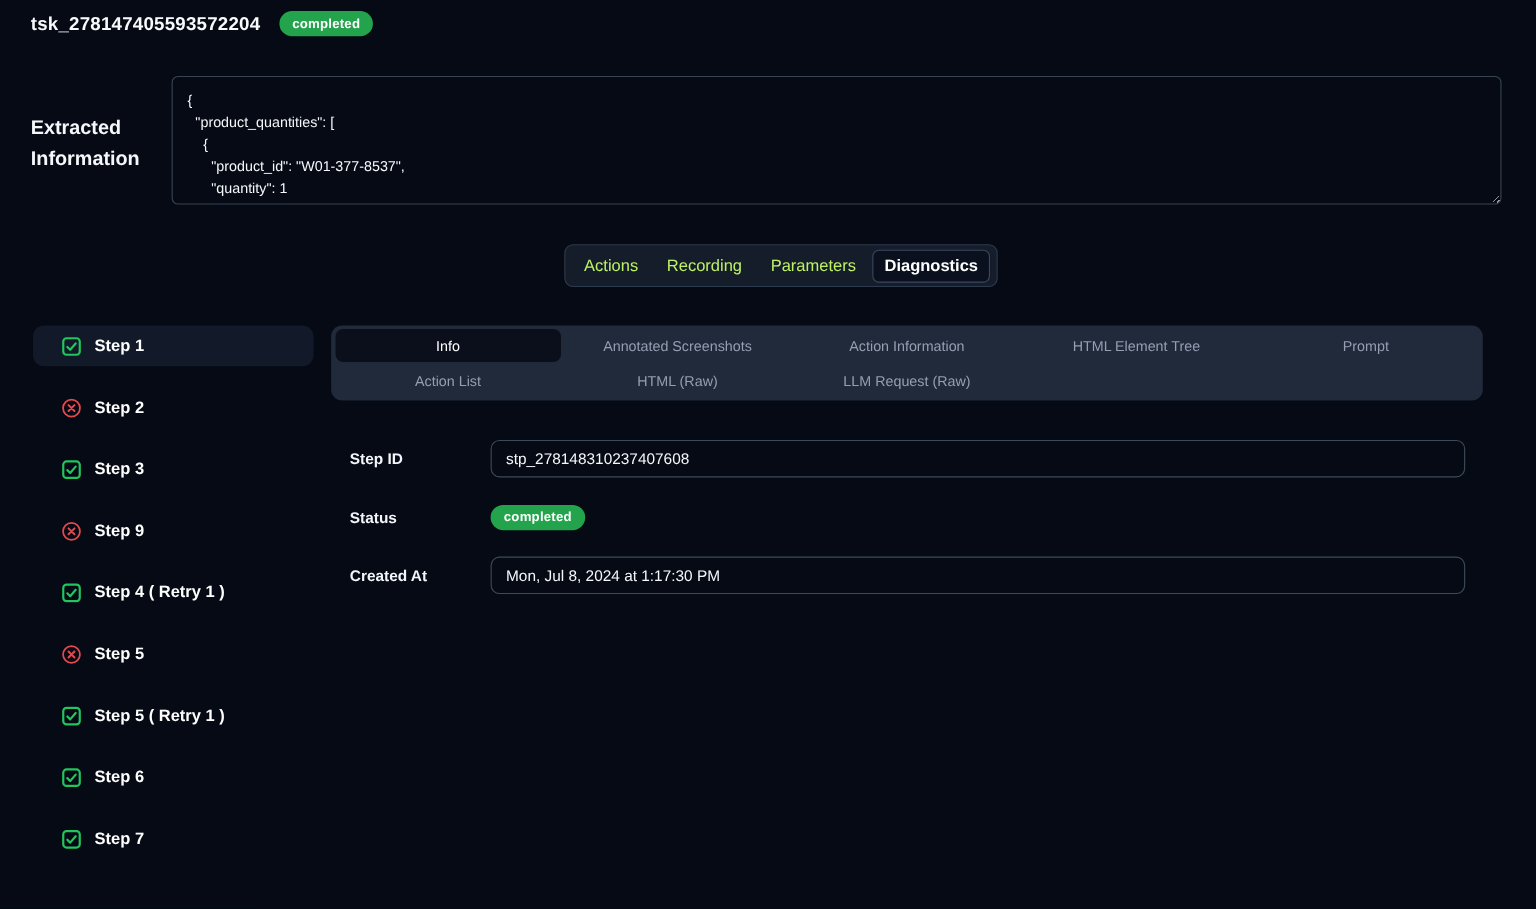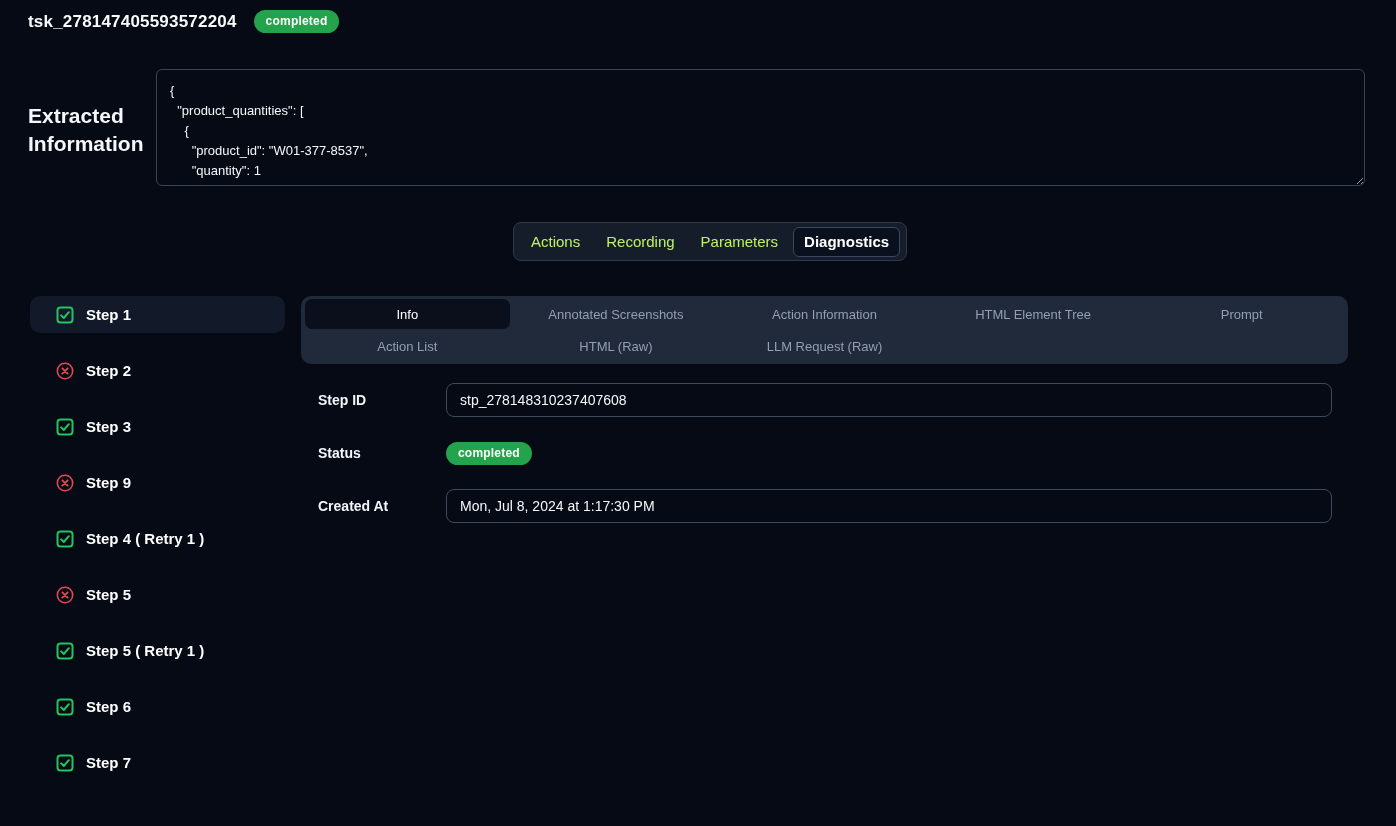--- a/index.html
+++ b/index.html
@@ -12,21 +12,21 @@
   
   .header { position:absolute; left:28px; top:10px; display:flex; align-items:center; gap:17px; }
   .task-title { font-size:17px; font-weight:700; letter-spacing:.2px; color:#f8fafc; }
   .badge {
     display:inline-block; background:#23a44c; color:#fff; font-size:12px; font-weight:700;
     line-height:1; padding:5px 12px 6px; border-radius:12px; letter-spacing:.2px;
   }
   
   .extracted-label {
     position:absolute; left:28px; top:102px; width:120px;
-    font-size:21px; font-weight:700; line-height:28px; color:#f5f7fa;
+    font-size:18px; font-weight:700; line-height:28px; color:#f5f7fa;
   }
   .extracted-json {
     position:absolute; left:156px; top:69px; width:1209px; height:117px;
     background:transparent; border:1px solid #3a4554; border-radius:6px;
     color:#f5f7fa; font-family:"Liberation Sans", sans-serif; font-size:13px; line-height:20px;
     padding:11px 13px; resize:both; overflow:auto; white-space:pre; outline:none;
   }
   
   .main-tabs {
     position:absolute; left:513px; top:222px; height:39px;
@@ -52,21 +52,21 @@
     position:absolute; left:301px; top:296px; width:1047px;
     background:#202a3b; border-radius:10px; padding:3px 4px;
     display:grid; grid-template-columns:repeat(5,1fr); column-gap:4px; row-gap:2px;
   }
   .sub-tab {
     height:30px; display:flex; align-items:center; justify-content:center;
     font-size:13px; font-weight:400; color:#949fb2; border-radius:7px; cursor:pointer; white-space:nowrap;
   }
   .sub-tab.selected { background:#0a0f1b; color:#ffffff; }
   
-  .info-panel { position:absolute; left:318px; top:383px; width:1014px; }
+  .info-panel { position:absolute; left:318px; top:400px; width:1014px; }
   .field-row { display:flex; align-items:center; min-height:34px; }
   .field-row + .field-row { margin-top:19px; }
   .field-label { width:128px; flex:0 0 128px; font-size:14px; font-weight:600; color:#f2f5f9; }
   .field-input {
     flex:1; height:34px; background:transparent; border:1px solid #3e4a5b; border-radius:8px;
     color:#f5f7fa; font-size:14px; font-family:"Liberation Sans", sans-serif;
     padding:0 13px; outline:none;
   }
 </style>
 </head>

